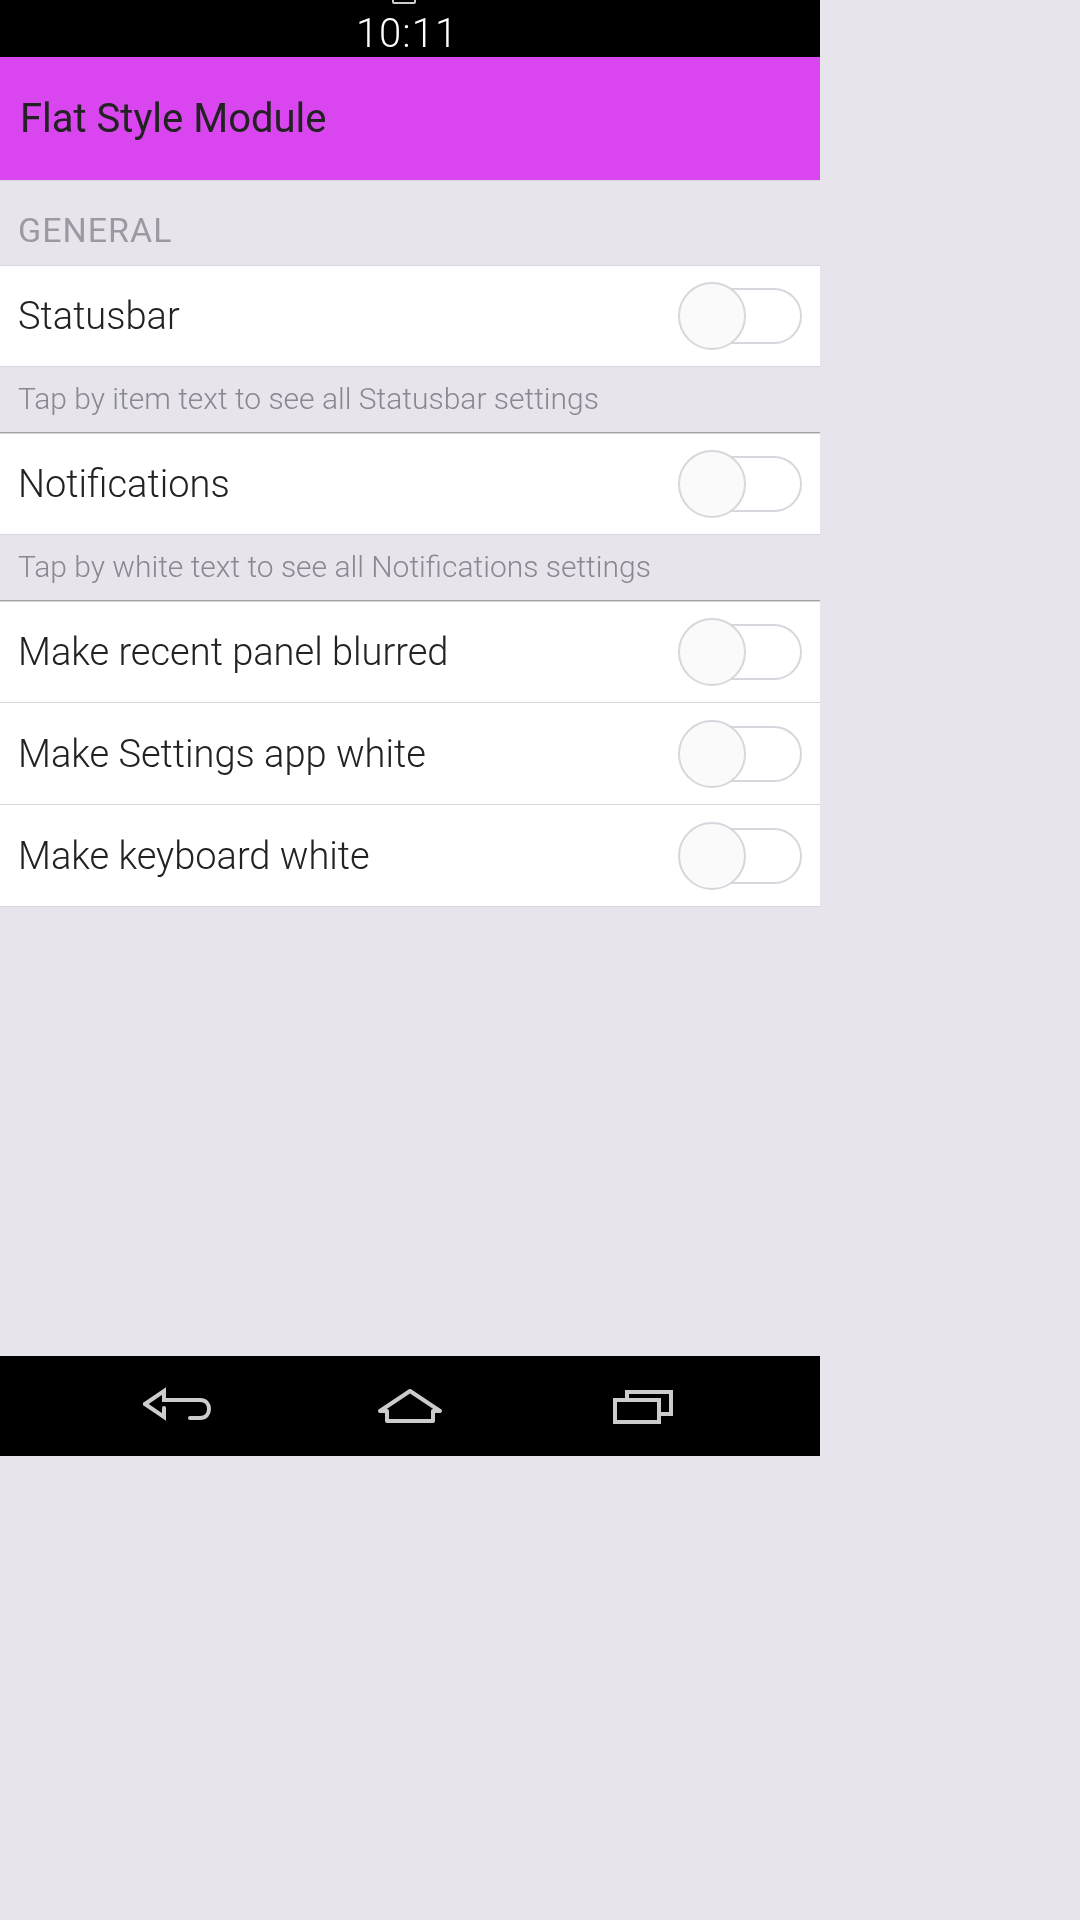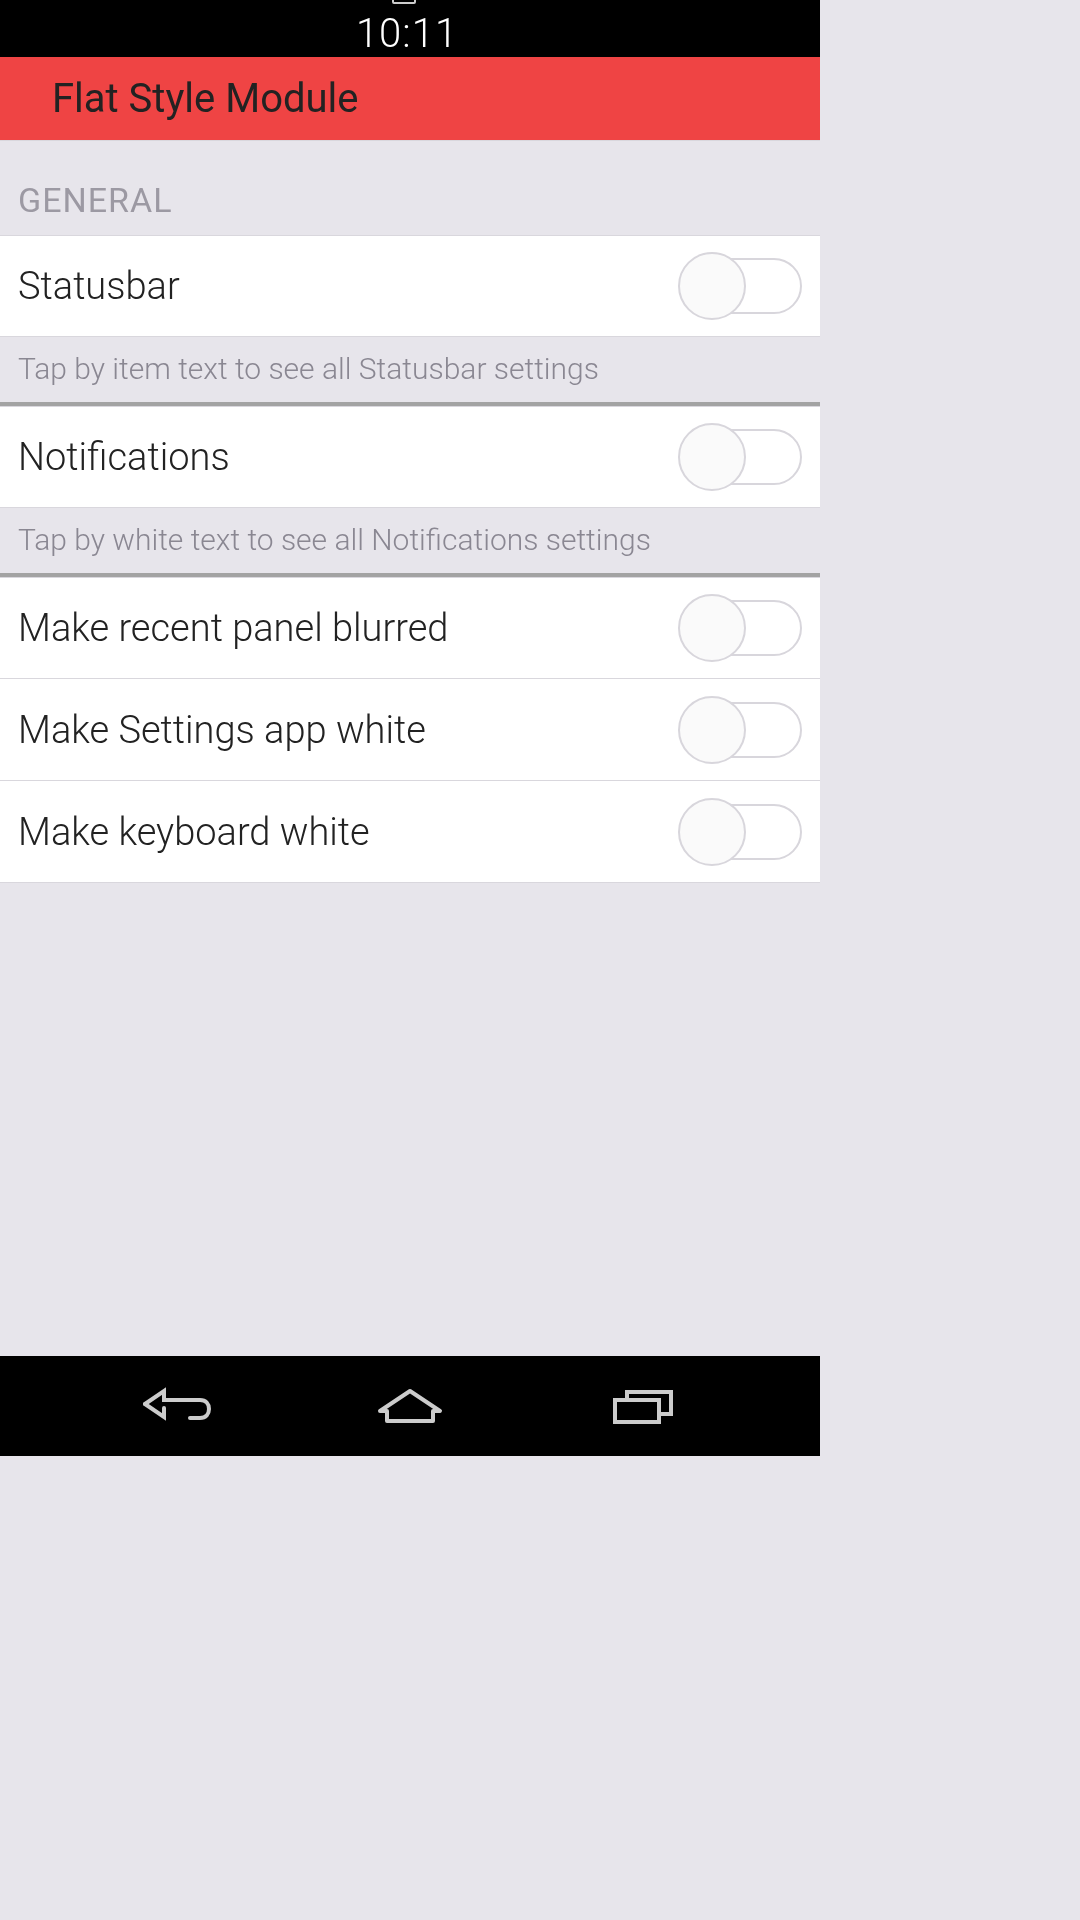--- a/index.html
+++ b/index.html
@@ -31,34 +31,34 @@
       align-items: center;
     }
     .status-time {
       color: #fff;
       font-size: 40px;
       font-weight: 300;
       letter-spacing: 1px;
       margin-left: 6px;
     }
     .app-header {
-      height: 84px;
-      background: #ef4444;
+      height: 124px;
+      background: #d946ef;
       border-bottom: 1px solid #d9d7dd;
       display: flex;
       align-items: center;
-      padding-left: 52px;
+      padding-left: 20px;
     }
     .app-title {
       font-size: 40px;
       font-weight: 400;
       color: #222;
     }
     .section-header {
-      height: 94px;
+      height: 84px;
       background: #e7e5eb;
       display: flex;
       align-items: flex-end;
       padding-left: 18px;
       padding-bottom: 15px;
     }
     .section-title {
       font-size: 34px;
       font-weight: 400;
       color: #9c99a3;
@@ -105,21 +105,21 @@
       transform: translateY(-50%);
       width: 68px;
       height: 68px;
       border-radius: 50%;
       border: 2px solid #d8d6dc;
       background: #fafafa;
     }
     .hint-row {
       background: #e7e5eb;
       padding: 14px 18px 16px 18px;
-      border-bottom: 4px solid #a3a3a3;
+      border-bottom: 1px solid #a3a3a3;
     }
     .hint-text {
       font-size: 30px;
       font-weight: 300;
       color: #8a8792;
     }
     .content {
       flex: 1;
       background: #e7e5eb;
     }

